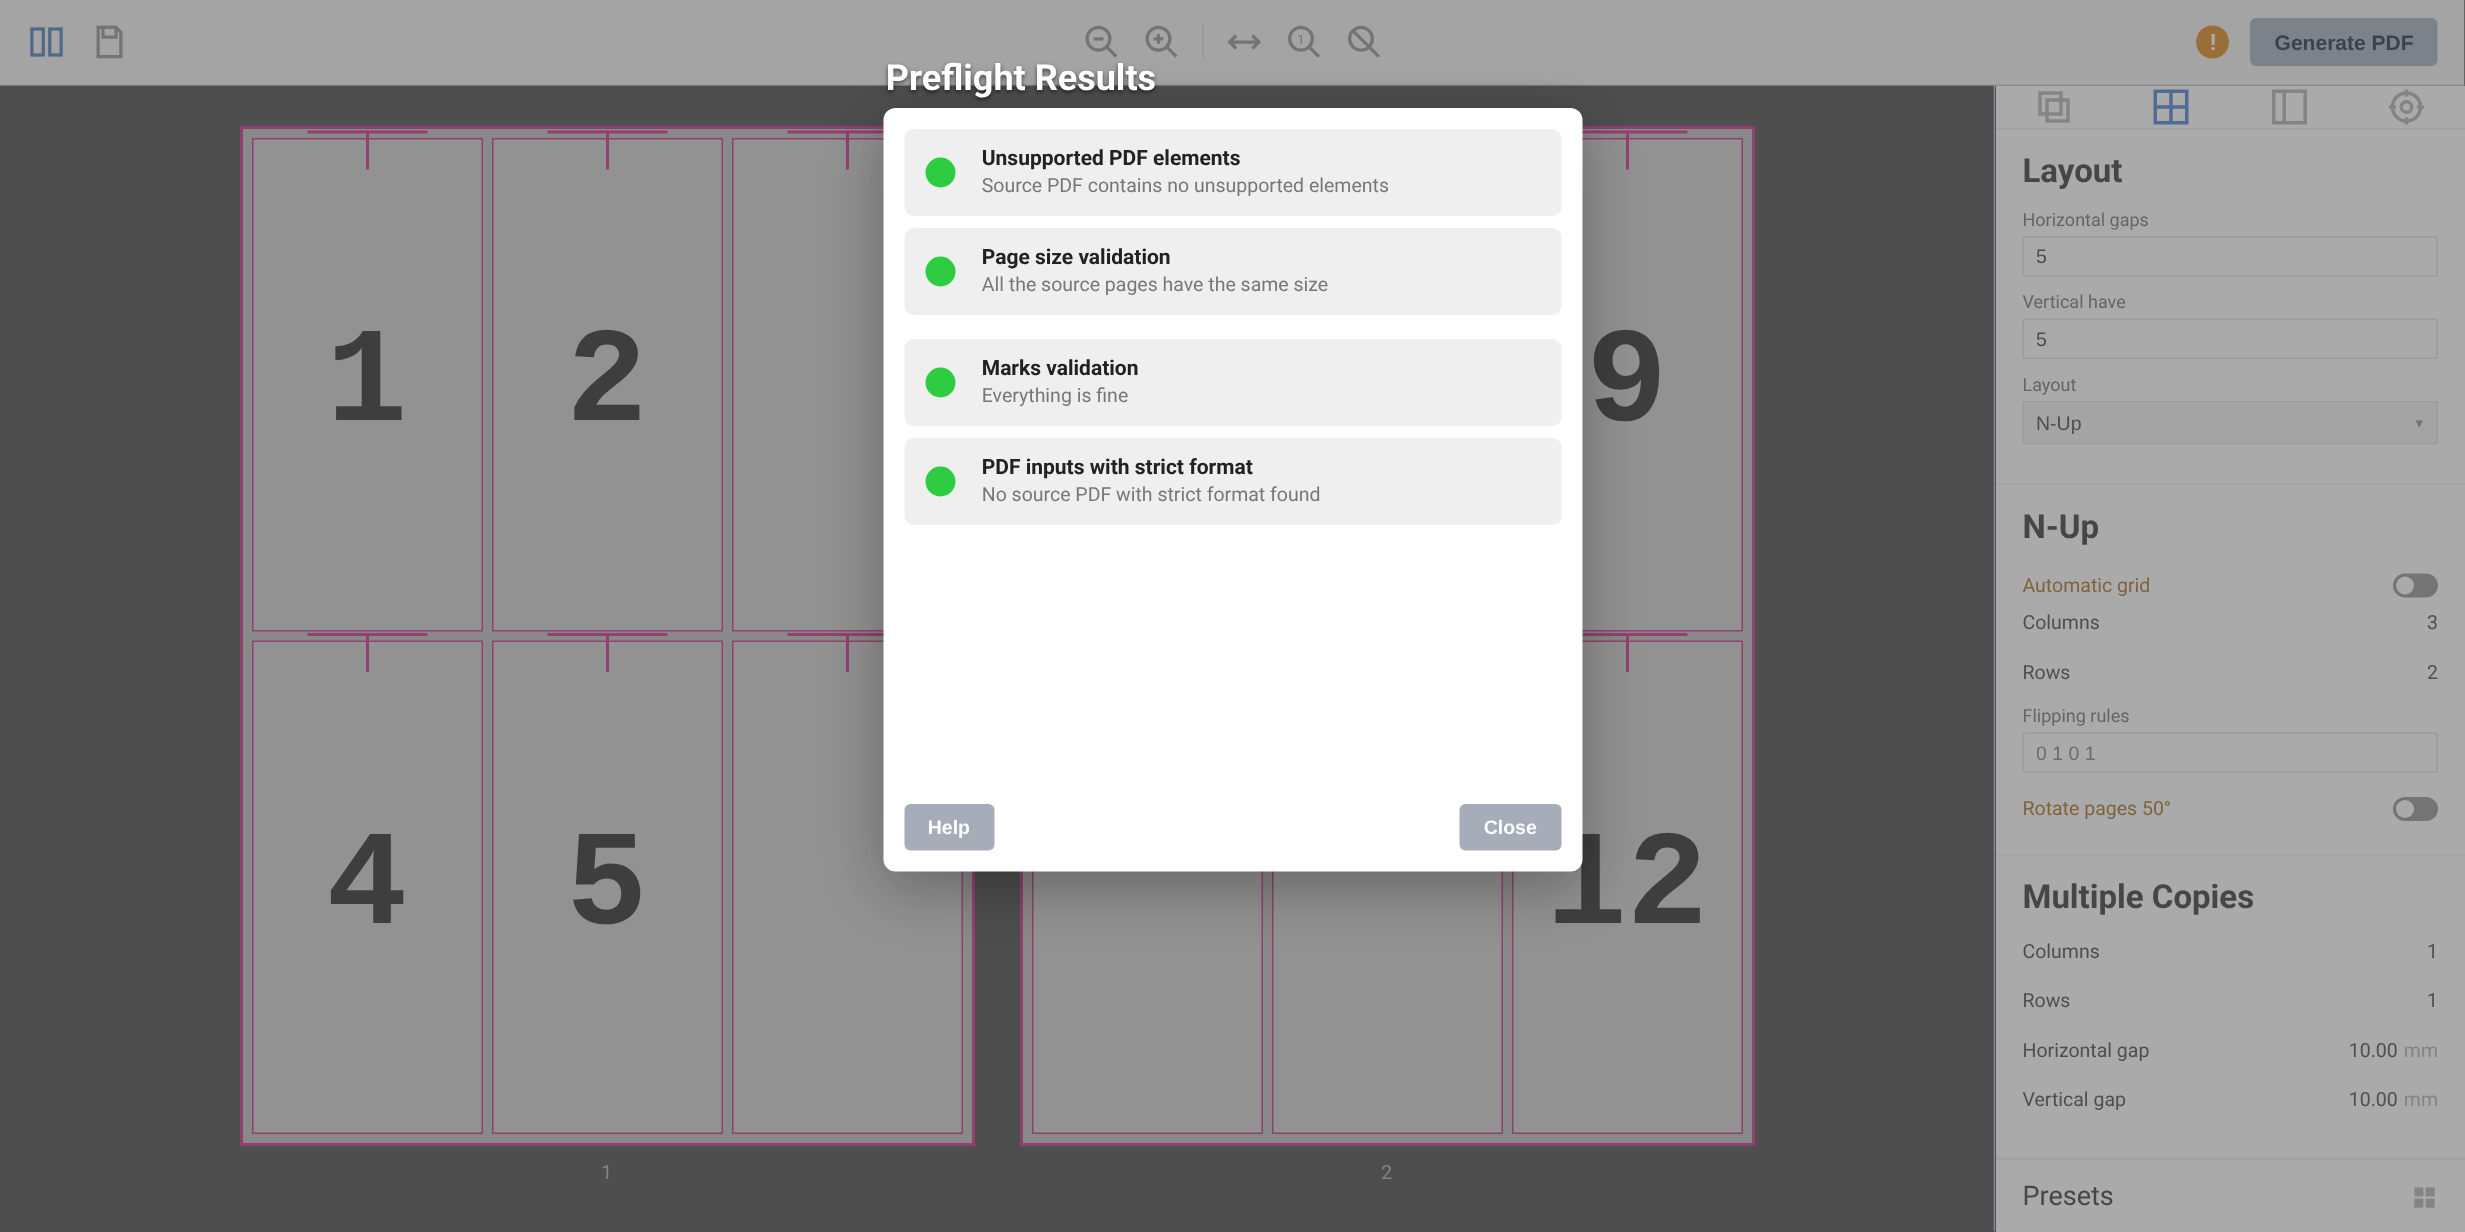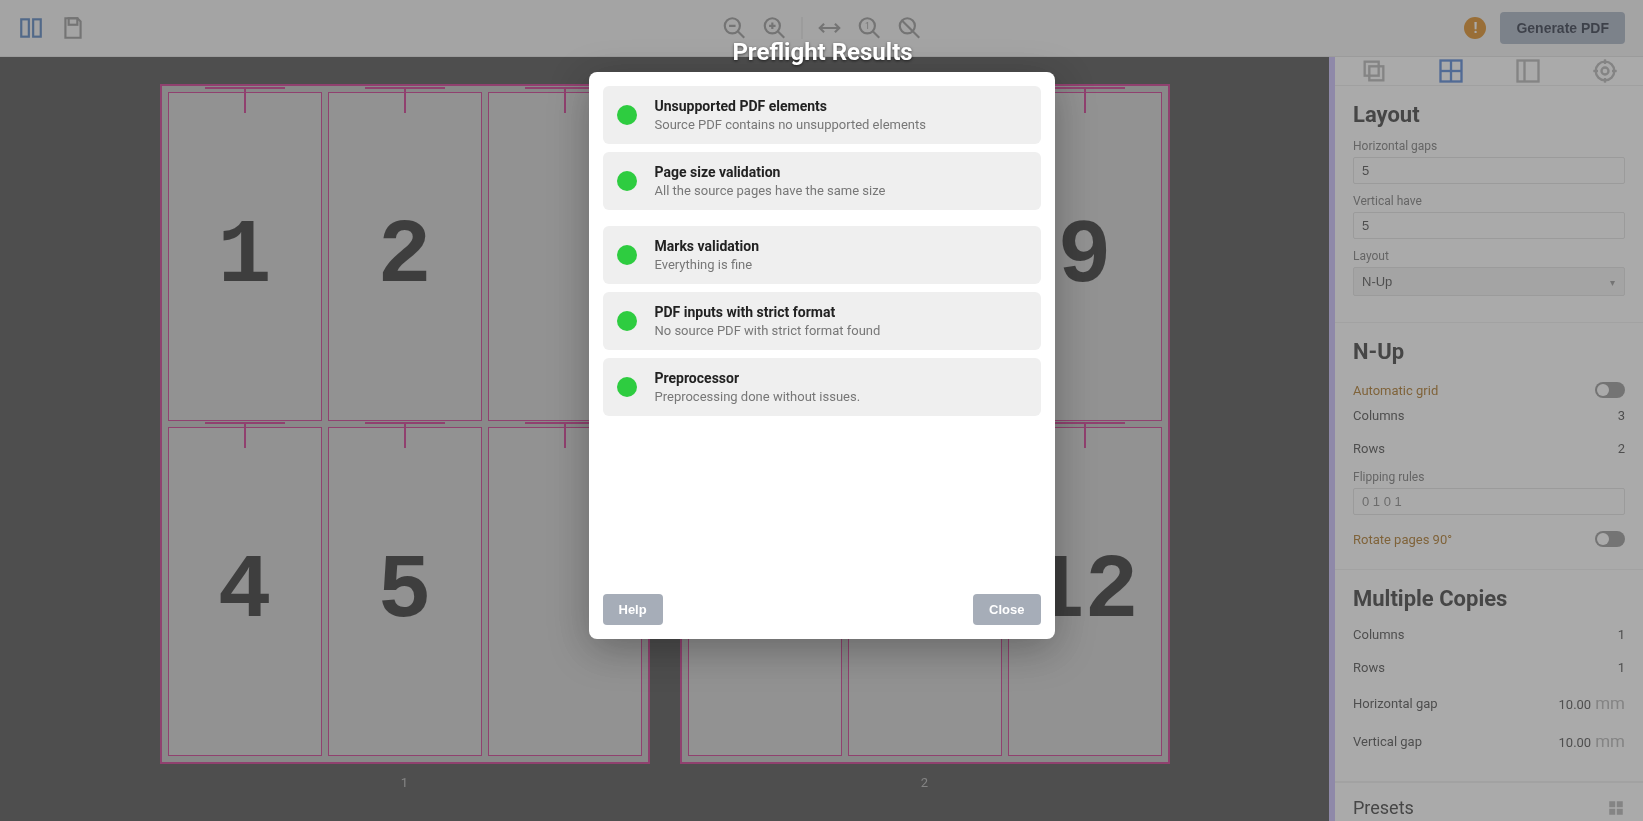--- a/index.html
+++ b/index.html
@@ -65,21 +65,21 @@
   content: ""; position: absolute; top: -6px; left: 50%; transform: translateX(-50%);
   width: 2px; height: 26px; background: #c6187d;
 }
 .sheet-label {
   position: absolute; bottom: -28px; left: 50%; transform: translateX(-50%);
   color: #aaa; font-size: 13px;
 }
 
 
 .sidebar {
-  width: 314px; background: #fff; border-left: 6px solid #c4b5fd;
+  width: 314px; background: #fff; border-left: 1px solid #c4b5fd;
   display: flex; flex-direction: column; overflow-y: auto;
 }
 .side-tabs {
   display: flex; height: 56px; align-items: center; justify-content: space-around;
   border-bottom: 1px solid #e8e8e8;
 }
 .side-tab { width: 28px; height: 28px; color: #aaa; cursor: pointer; display:flex; align-items:center; justify-content:center;}
 .side-tab.active { color: #3b73d1; }
 .panel { padding: 16px 18px; border-bottom: 1px solid #eee; }
 .panel h2 { font-size: 22px; font-weight: 700; color: #222; margin-bottom: 12px; }
@@ -101,40 +101,39 @@
   color: #888; font-size: 10px; pointer-events: none;
 }
 .toggle-row { display: flex; justify-content: space-between; align-items: center; font-size: 13px; color: #a16207; padding: 6px 0;}
 .toggle {
   width: 30px; height: 16px; background: #888; border-radius: 8px; position: relative; cursor: pointer;
 }
 .toggle::after {
   content: ""; position: absolute; width: 12px; height: 12px; background: #fff; border-radius: 50%;
   top: 2px; left: 2px;
 }
-.unit { color:#aaa; font-size:17px; margin-left:4px;}
+.unit { color:#aaa; font-size:13px; margin-left:4px;}
 .presets-row {
   margin-top: auto; padding: 14px 18px; border-top:1px solid #eee;
   display:flex; justify-content:space-between; align-items:center;
 }
 .presets-row h3 { font-size:18px; font-weight:400; color:#222;}
 .presets-icon { width:18px; height:18px; color:#aaa;}
 
 
 .overlay {
   position: absolute; inset: 0; background: rgba(100,100,100,0.55);
   display: flex; align-items: flex-start; justify-content: center;
   z-index: 100;
 }
 .modal-wrap { margin-top: 38px; }
 .modal-title {
   color: #fff; font-size: 24px; font-weight: 700; margin-bottom: 6px;
   text-shadow: 0 1px 3px rgba(0,0,0,0.6);
   padding-left: 2px;
-  text-align: center;
 }
 .modal {
   width: 466px; background: #fff; border-radius: 8px;
   box-shadow: 0 10px 40px rgba(0,0,0,0.3);
   padding: 14px; display: flex; flex-direction: column; gap: 8px;
 }
 .result-row {
   background: #efefef; border-radius: 6px; padding: 12px 14px;
   display: flex; align-items: center; gap: 18px;
 }
@@ -307,21 +306,21 @@
           <div class="value-row">
         <span>Rows</span>
         <span>2</span>
       </div>
         </div>
       <div class="form-row">
         <label>Flipping rules</label>
         <input class="form-input" placeholder="0 1 0 1" style="">
       </div>
       <div class="toggle-row">
-        <span>Rotate pages 90°</span>
+        <span>Rotate pages 50°</span>
         <div class="toggle"></div>
       </div>
     </div>
 
     <div class="panel">
       <h2>Multiple Copies</h2>
       <div class="form-row">
           <div class="value-row">
         <span>Columns</span>
         <span>1</span>
@@ -390,27 +389,20 @@
           </div>
           <div style="height: 8px;"></div>
           <div class="result-row">
             <div class="dot green"></div>
             <div class="result-text">
               <div class="ttl">PDF inputs with strict format</div>
               <div class="sub">No source PDF with strict format found</div>
             </div>
           </div>
           <div style="height: 8px;"></div>
-          <div class="result-row">
-            <div class="dot green"></div>
-            <div class="result-text">
-              <div class="ttl">Preprocessor</div>
-              <div class="sub">Preprocessing done without issues.</div>
-            </div>
-          </div>
           <div style="height: 8px;"></div>
         </div>
       <div class="modal-spacer"></div>
       <div class="modal-footer">
         <button class="mbtn">Help</button>
         <button class="mbtn">Close</button>
       </div>
     </div>
   </div>
 </div>

